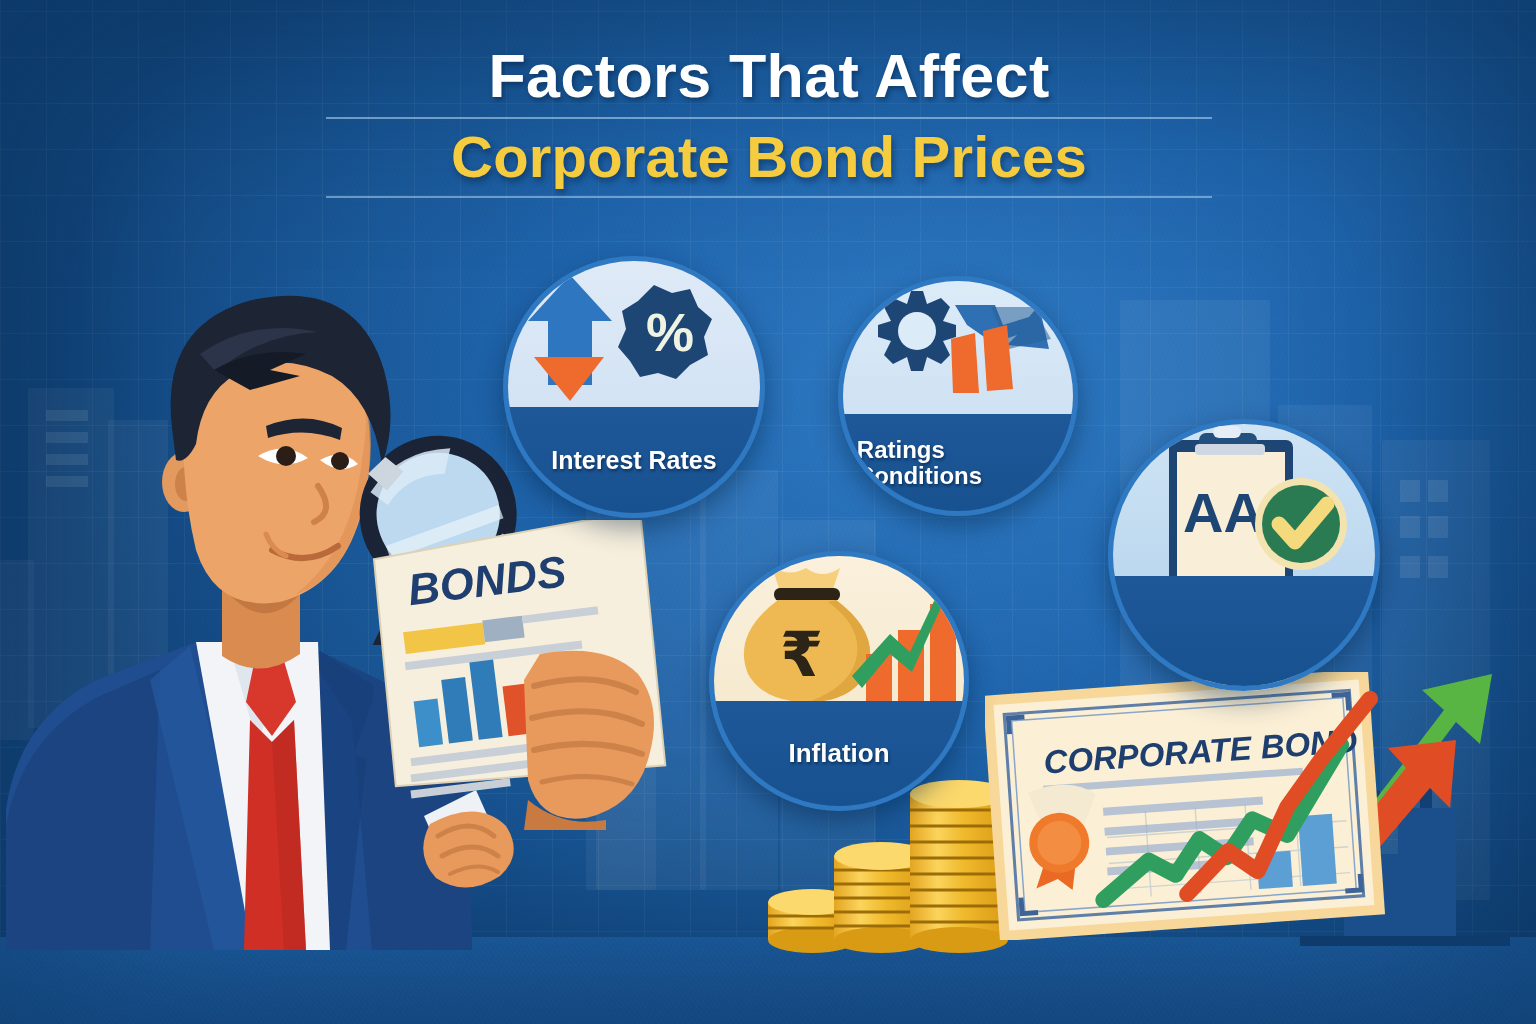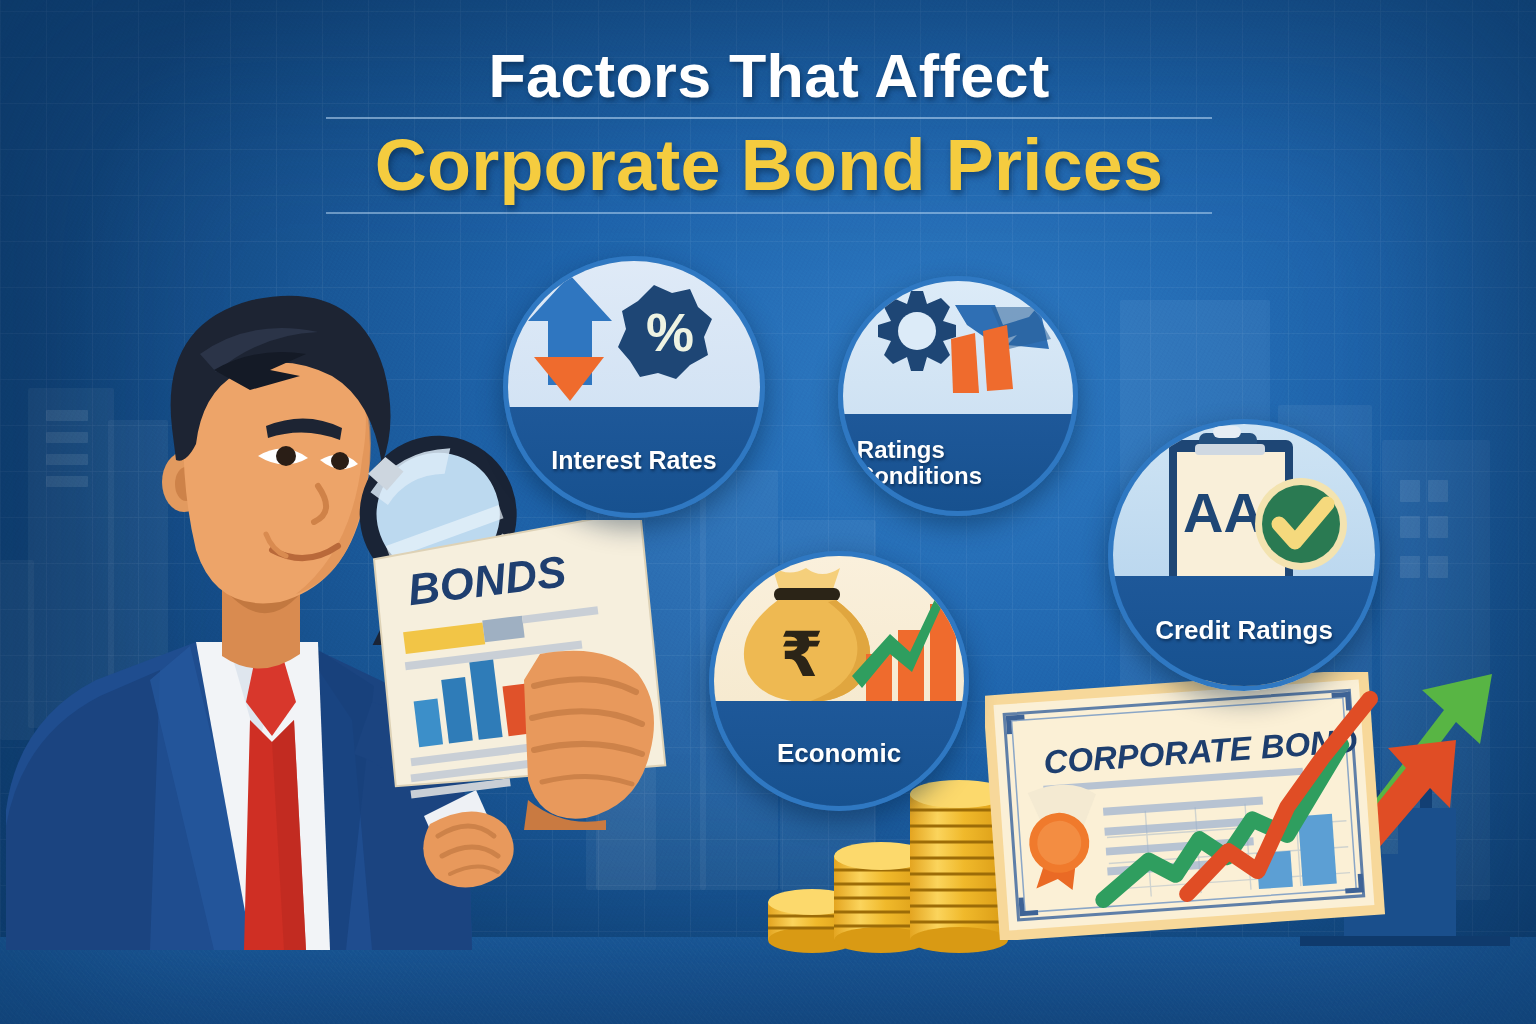--- a/index.html
+++ b/index.html
@@ -38,21 +38,21 @@
 
   
   #title-block{position:absolute;left:0;right:4px;top:44px;text-align:center;margin-left:6px;}
   .t-line1{
     color:#ffffff;font-size:61px;font-weight:bold;letter-spacing:.4px;
     line-height:1.05;text-shadow:2px 3px 5px rgba(0,26,56,.45);
     font-family:"Liberation Sans",sans-serif;
   }
   .t-rule{height:2px;background:rgba(190,219,246,.55);margin:9px auto 0;width:886px;}
   .t-line2{
-    color:#f5cc3f;font-size:72px;font-weight:bold;letter-spacing:.2px;
+    color:#f5cc3f;font-size:58px;font-weight:bold;letter-spacing:.2px;
     line-height:1.12;margin-top:6px;text-shadow:2px 4px 6px rgba(0,26,56,.45);
   }
   .t-rule2{height:2px;background:rgba(190,219,246,.5);margin:6px auto 0;width:886px;}
 
   
   .badge{position:absolute;border-radius:50%;overflow:hidden;
      border:5px solid #2f78c2;box-shadow:0 10px 26px rgba(2,28,58,.42);
      outline:3px solid #f2f7fc;outline-offset:-9px;}
   .badge .top{position:absolute;left:0;right:0;top:0;height:58%;}
   .badge .bot{position:absolute;left:0;right:0;top:58%;bottom:0;
@@ -430,21 +430,21 @@
         <g>
           <rect x="152" y="98" width="26" height="48" fill="#ef6b2d"></rect>
           <rect x="184" y="74" width="26" height="72" fill="#ef6b2d"></rect>
           <rect x="216" y="48" width="26" height="98" fill="#ef6b2d"></rect>
         </g>
 
         <path d="M 138 120 L 176 78 L 196 96 L 230 24 L 206 30 L 242 4 L 244 48 L 234 36 L 198 116 L 176 98 L 148 132 Z" fill="#2f9e5f"></path>
       </svg>
     </div>
     <div class="bot"></div>
-    <div class="lbl">Economic</div>
+    <div class="lbl">Inflation</div>
   </div>
 
   <div id="badge-credit" class="badge">
     <div class="top"></div>
     <div class="art">
       <svg viewBox="0 0 262 152" width="262" height="152">
 
         <g>
           <rect x="56" y="16" width="124" height="150" rx="7" fill="#1e4675"></rect>
           <rect x="64" y="28" width="108" height="138" fill="#f9efd9"></rect>
@@ -455,16 +455,15 @@
         </g>
 
         <g>
           <circle cx="188" cy="100" r="46" fill="#f3e3b0"></circle>
           <circle cx="188" cy="100" r="39" fill="#2a7a52"></circle>
           <path d="M 166 100 L 182 118 L 214 80" fill="none" stroke="#f5d97d" stroke-width="15" stroke-linecap="round" stroke-linejoin="round"></path>
         </g>
       </svg>
     </div>
     <div class="bot"></div>
-    <div class="lbl">Credit Ratings</div>
   </div>
 
 </div>
 
 </body></html>

